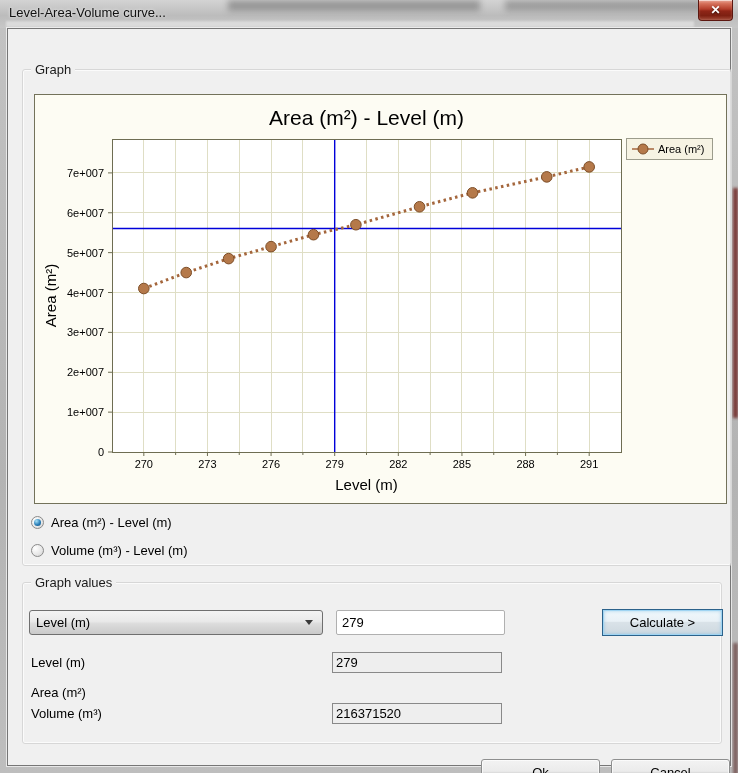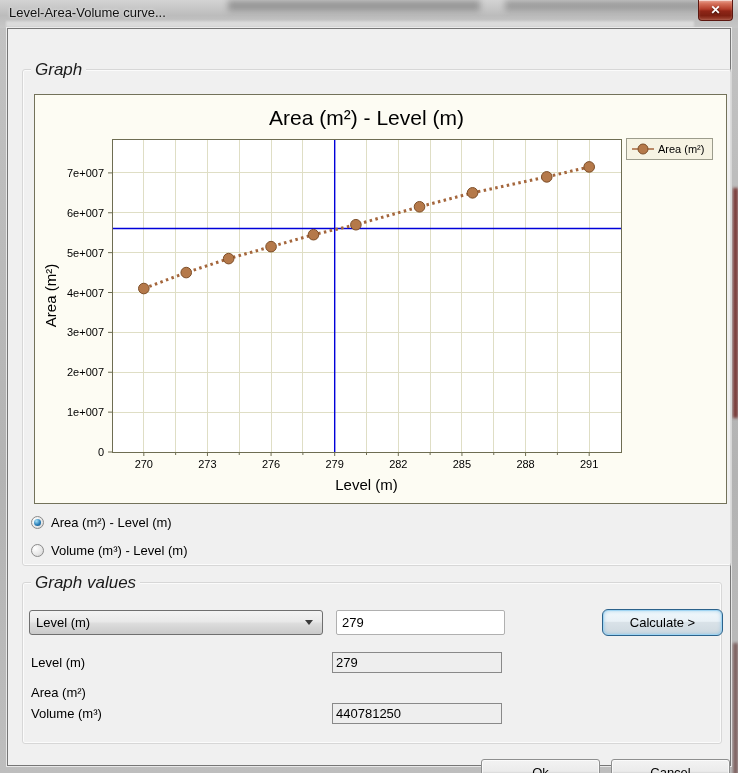--- a/index.html
+++ b/index.html
@@ -33,21 +33,21 @@
             background:rgba(104,20,18,.78); filter:blur(1.5px); }
   .bleed2 { position:absolute; right:0; top:615px; width:5px; height:155px;
             background:rgba(75,22,20,.55); filter:blur(1.5px); }
   .client { position:absolute; left:7px; top:28px; width:724px; height:738px;
             background:#f0f0f0; border:1px solid #767676; box-shadow:0 0 0 1px rgba(250,250,250,.7); }
 
   
   .groupbox { position:absolute; border:1px solid #d7d7d7; border-radius:3px;
               box-shadow: inset 0 0 0 1px rgba(255,255,255,.75); }
   .groupbox-label { position:absolute; top:-8px; left:8px; padding:0 4px;
-                    background:#f0f0f0; font-size:17px; color:#1b1b1b; line-height:15px;font-style:italic; }
+                    background:#f0f0f0; font-size:13px; color:#1b1b1b; line-height:15px; }
   .graph-group  { left:14px; top:40px;  width:710px; height:497px; }
   .values-group { left:14px; top:553px; width:700px; height:162px; }
 
   
   .chart-wrap { position:absolute; left:11px; top:24px; width:693px; height:410px; }
 
   
   .radio-row { position:absolute; left:8px; height:16px; display:flex; align-items:center; }
   .radio-row.r1 { top:444px; } .radio-row.r2 { top:472px;text-align:right; }
   .radio { width:13px; height:13px; border-radius:50%; border:1px solid #8a8a8a;
@@ -62,21 +62,21 @@
            background:linear-gradient(#f3f3f3,#e9e9e9 45%,#dcdcdc 55%,#cacaca);
            display:flex; align-items:center; font-size:13px; color:#000; }
   .combo-text { padding-left:6px; flex:1; }
   .combo-arrow { width:0; height:0; margin-right:9px;
                  border-left:4px solid transparent; border-right:4px solid transparent;
                  border-top:5px solid #3a3a3a; }
   .text-input { position:absolute; left:313px; top:27px; width:169px; height:25px;
                 border:1px solid #b0b0b0; border-radius:2px; background:#fff;
                 font-family:"Liberation Sans",sans-serif; font-size:13px; padding-left:5px; color:#000; }
   .calc-btn { position:absolute; left:579px; top:26px; width:121px; height:27px;
-              border:1px solid #2c628b; border-radius:6px;
+              border:1px solid #2c628b; border-radius:0;
               background:linear-gradient(#f0f8fc,#e9f1f6 45%,#d9e2e8 50%,#cdd8df);
               box-shadow: inset 0 0 0 1px #9fd4f2, inset 0 0 4px rgba(122,184,224,.9);
               font-family:"Liberation Sans",sans-serif; font-size:13px; color:#000; }
   .val-row-label { position:absolute; left:8px; font-size:13px; color:#000; line-height:21px; }
   .val-field { position:absolute; left:309px; width:170px; height:21px;
                background:#eeeeee; border:1px solid #898989; font-size:13px;
                line-height:19px; padding-left:3px; color:#000; }
   .y1 { top:69px; } .y2 { top:99px; } .y3 { top:120px; }
 
   
@@ -222,19 +222,19 @@
       <input class="text-input" value="279" style="">
 
       <button class="calc-btn">Calculate &gt;</button>
 
       <span class="val-row-label y1">Level (m)</span>
       <div class="val-field y1">279</div>
 
       <span class="val-row-label y2">Area (m²)</span>
 
       <span class="val-row-label y3">Volume (m³)</span>
-      <div class="val-field y3">440781250</div>
+      <div class="val-field y3">216371520</div>
     </div>
 
     <button class="win-btn ok-btn">Ok</button>
     <button class="win-btn cancel-btn">Cancel</button>
   </div>
 </div>
 
 </body></html>

